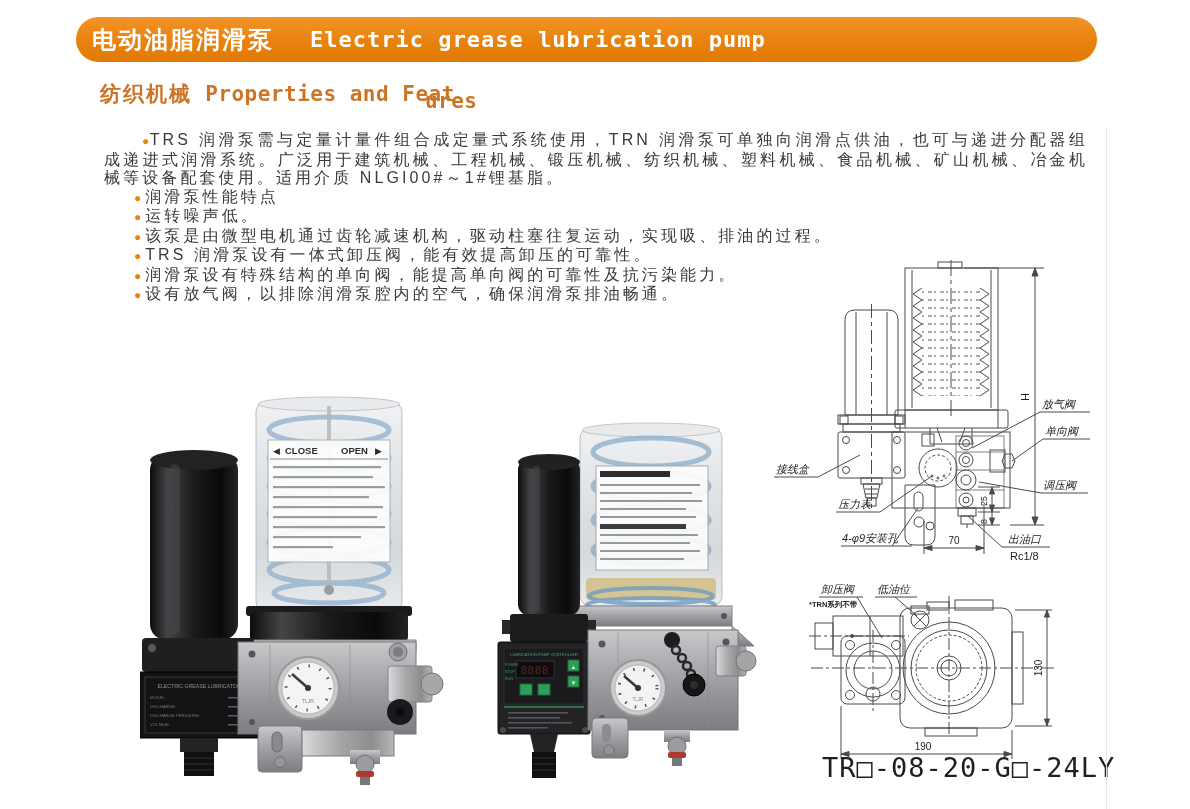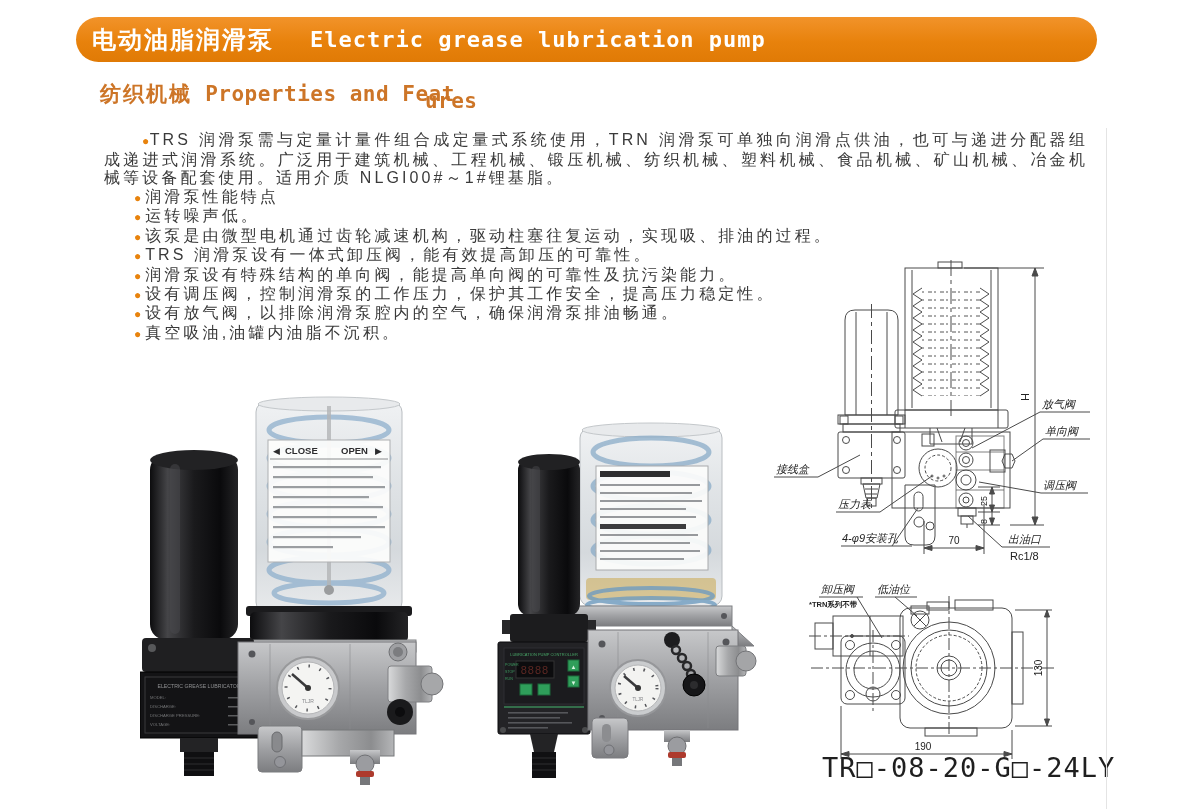--- a/index.html
+++ b/index.html
@@ -56,23 +56,21 @@
 <div class="abs intro">
   <p class="intro-indent"><span class="bullet">●</span><span>TRS 润滑泵需与定量计量件组合成定量式系统使用，TRN 润滑泵可单独向润滑点供油，也可与递进分配器组成递进式润滑系统。广泛用于建筑机械、工程机械、锻压机械、纺织机械、塑料机械、食品机械、矿山机械、冶金机械等设备配套使用。适用介质 NLGI00#～1#锂基脂。</span></p>
 </div>
 
 <ul class="abs features">
   <li><span class="bullet">●</span><span>润滑泵性能特点</span></li>
   <li><span class="bullet">●</span><span>运转噪声低。</span></li>
   <li><span class="bullet">●</span><span>该泵是由微型电机通过齿轮减速机构，驱动柱塞往复运动，实现吸、排油的过程。</span></li>
   <li><span class="bullet">●</span><span>TRS 润滑泵设有一体式卸压阀，能有效提高卸压的可靠性。</span></li>
   <li><span class="bullet">●</span><span>润滑泵设有特殊结构的单向阀，能提高单向阀的可靠性及抗污染能力。</span></li>
-  <li class="clipped"><span class="bullet">●</span><span>设有调压阀，控制润滑泵的工作压力，保护其工作安全，提高压力稳定性。</span></li>
   <li><span class="bullet">●</span><span>设有放气阀，以排除润滑泵腔内的空气，确保润滑泵排油畅通。</span></li>
-  <li><span class="bullet">●</span><span>真空吸油,油罐内油脂不沉积。</span></li>
 </ul>
 
 <svg class="abs photo1" viewBox="0 0 322 398">
   <defs>
     <linearGradient id="g1" x1="0" y1="0" x2="0" y2="1">
       <stop offset="0" stop-color="#eef0f2"></stop>
         <stop offset=".35" stop-color="#dde1e4"></stop>
       <stop offset=".7" stop-color="#d0d5d9"></stop>
         <stop offset="1" stop-color="#e6e8ea"></stop>
     </linearGradient>

